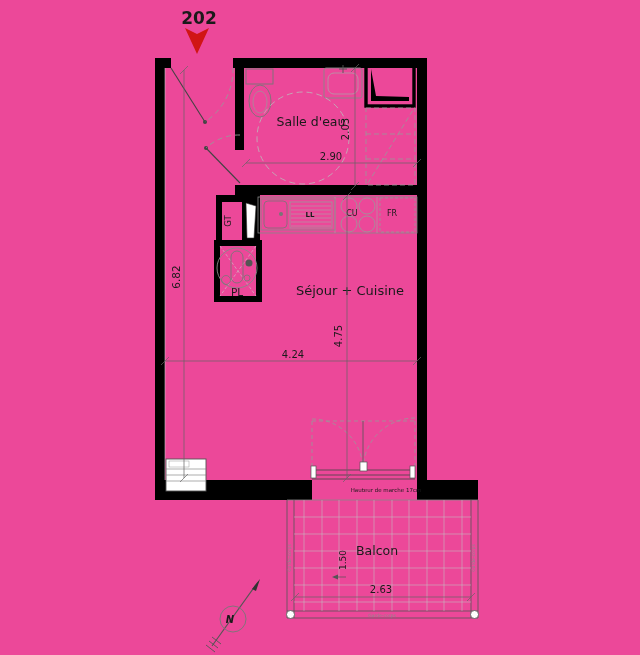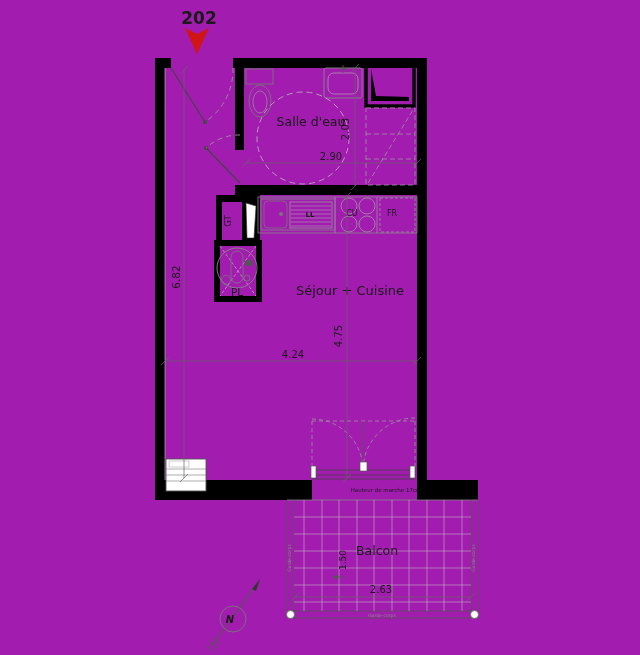--- a/index.html
+++ b/index.html
@@ -1,16 +1,16 @@
 <!DOCTYPE html>
 <html><head>
 <meta charset="utf-8">
 <style>
   html,body{margin:0;padding:0;background:#ffffff;}
-  .canvas{position:relative;width:640px;height:655px;background:#a21caf;overflow:hidden;
+  .canvas{position:relative;width:640px;height:655px;background:#ec4899;overflow:hidden;
           font-family:"DejaVu Sans", sans-serif;}
   svg{position:absolute;left:0;top:0;}
   svg text{font-family:"DejaVu Sans", sans-serif;fill:#1a1a1a;}
   .t-room{font-size:12.5px;}
   .t-dim{font-size:10px;}
   .t-small{font-size:8px;}
   .t-tiny{font-size:4.5px;fill:#8a8a8a;}
 </style>
 </head>
 <body>

